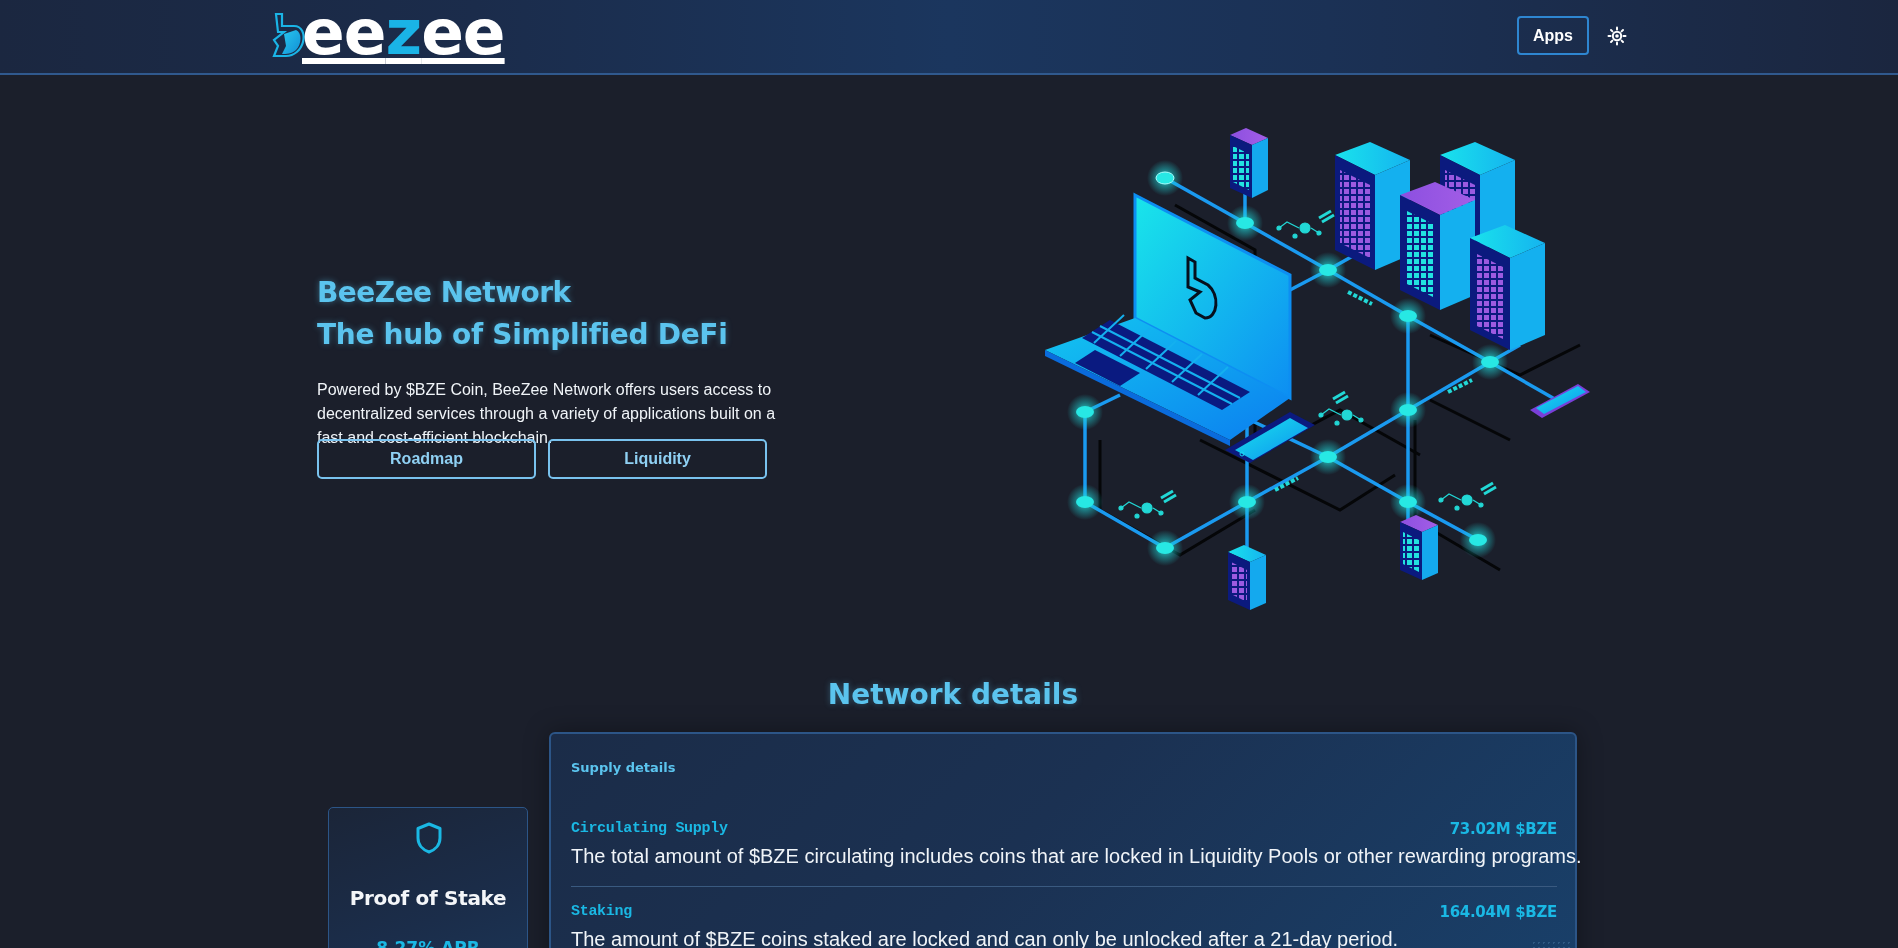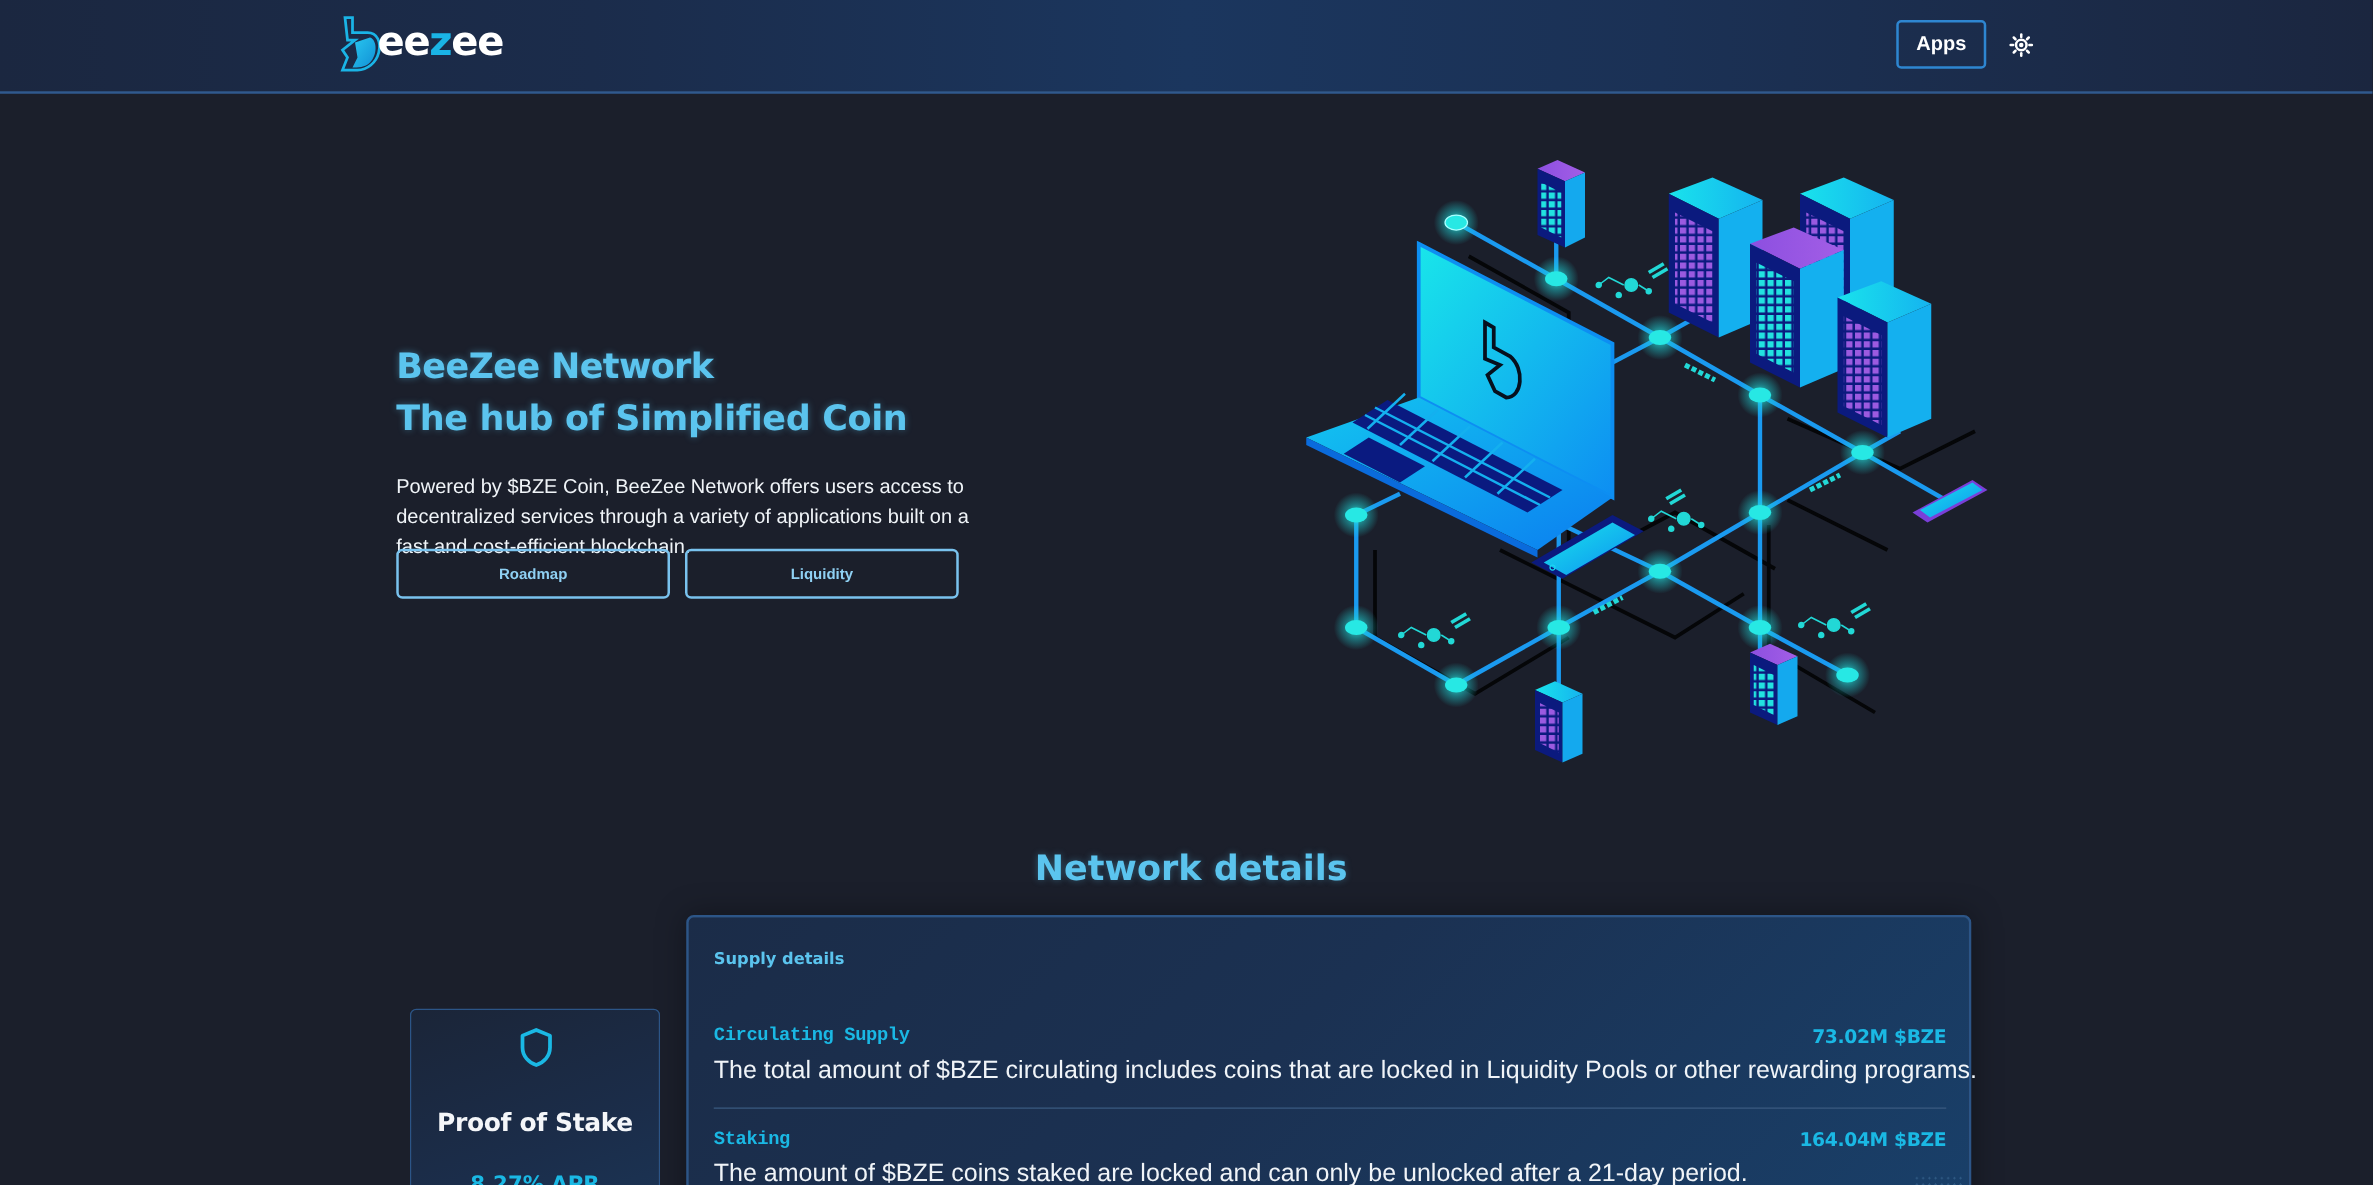--- a/index.html
+++ b/index.html
@@ -14,22 +14,22 @@
     background: linear-gradient(90deg, #1b2740 0%, #1b2c4b 25%, #1b365e 50%, #1b3155 70%, #1b263f 100%);
     border-bottom: 2px solid #30598e;
   }
   .logo {
     position: absolute; left: 268px; top: 10px; height: 50px;
     display: flex; align-items: center;
   }
   .logo-mark { width: 38px; height: 46px; }
   .logo-text {
     font-family: "DejaVu Sans", sans-serif; font-weight: bold;
-    font-size: 32px; line-height: 50px; letter-spacing: -1px; color: #ffffff;
-    margin-left: -4px; margin-top: -4px;
+    font-size: 63px; line-height: 50px; letter-spacing: -1px; color: #ffffff;
+    margin-left: -4px; margin-top: -4px; text-decoration: underline;
   }
   .logo-text .z { color: #1ab4e6; }
   .apps-btn {
     position: absolute; left: 1517px; top: 16px; width: 72px; height: 39px;
     border: 2px solid #2e86d1; border-radius: 4px; background: transparent;
     color: #ffffff; font-weight: bold; font-size: 16px;
     font-family: "Liberation Sans", sans-serif;
     display: flex; align-items: center; justify-content: center; cursor: pointer;
   }
   .theme-btn {
@@ -51,21 +51,21 @@
     text-shadow: 0 0 6px rgba(91,196,238,0.40);
     letter-spacing: -0.3px;
   }
   .hero-desc {
     position: absolute; left: 317px; top: 359px; width: 460px;
     font-size: 16px; line-height: 24px; color: #f0f4f8; margin-top: 19px;
   }
   .hero-btn {
     position: absolute; top: 439px; width: 219px; height: 40px;
     border: 2px solid #79c2ee; border-radius: 5px; background: transparent;
-    color: #8fd0f3; font-weight: bold; font-size: 12px;
+    color: #8fd0f3; font-weight: bold; font-size: 16px;
     font-family: "Liberation Sans", sans-serif;
     display: flex; align-items: center; justify-content: center; cursor: pointer;
   }
   .btn-roadmap { left: 317px; }
   .btn-ecosystem { left: 548px; }
 
   .illustration {
     position: absolute; left: 1030px; top: 120px; width: 570px; height: 500px;
   }
 
@@ -168,21 +168,21 @@
         <line x1="4" y1="4" x2="5.4" y2="5.4"></line>
         <line x1="14.6" y1="14.6" x2="16" y2="16"></line>
         <line x1="4" y1="16" x2="5.4" y2="14.6"></line>
         <line x1="14.6" y1="5.4" x2="16" y2="4"></line>
       </g>
     </svg>
   </div>
 </div>
 
 <h1 class="hero-title">BeeZee Network</h1>
-<h2 class="hero-sub">The hub of Simplified Coin</h2>
+<h2 class="hero-sub">The hub of Simplified DeFi</h2>
 <p class="hero-desc">Powered by $BZE Coin, BeeZee Network offers users access to decentralized services through a variety of applications built on a fast and cost-efficient blockchain.</p>
 <button class="hero-btn btn-roadmap">Roadmap</button>
 <button class="hero-btn btn-ecosystem">Liquidity</button>
 
 <svg class="illustration" viewBox="1030 120 570 500">
   <defs>
     <radialGradient id="glow" cx="0.5" cy="0.5" r="0.5">
       <stop offset="0" stop-color="#2ef3e8" stop-opacity="0.9"></stop>
       <stop offset="0.5" stop-color="#1fd6d9" stop-opacity="0.45"></stop>
       <stop offset="1" stop-color="#1fd6d9" stop-opacity="0"></stop>

